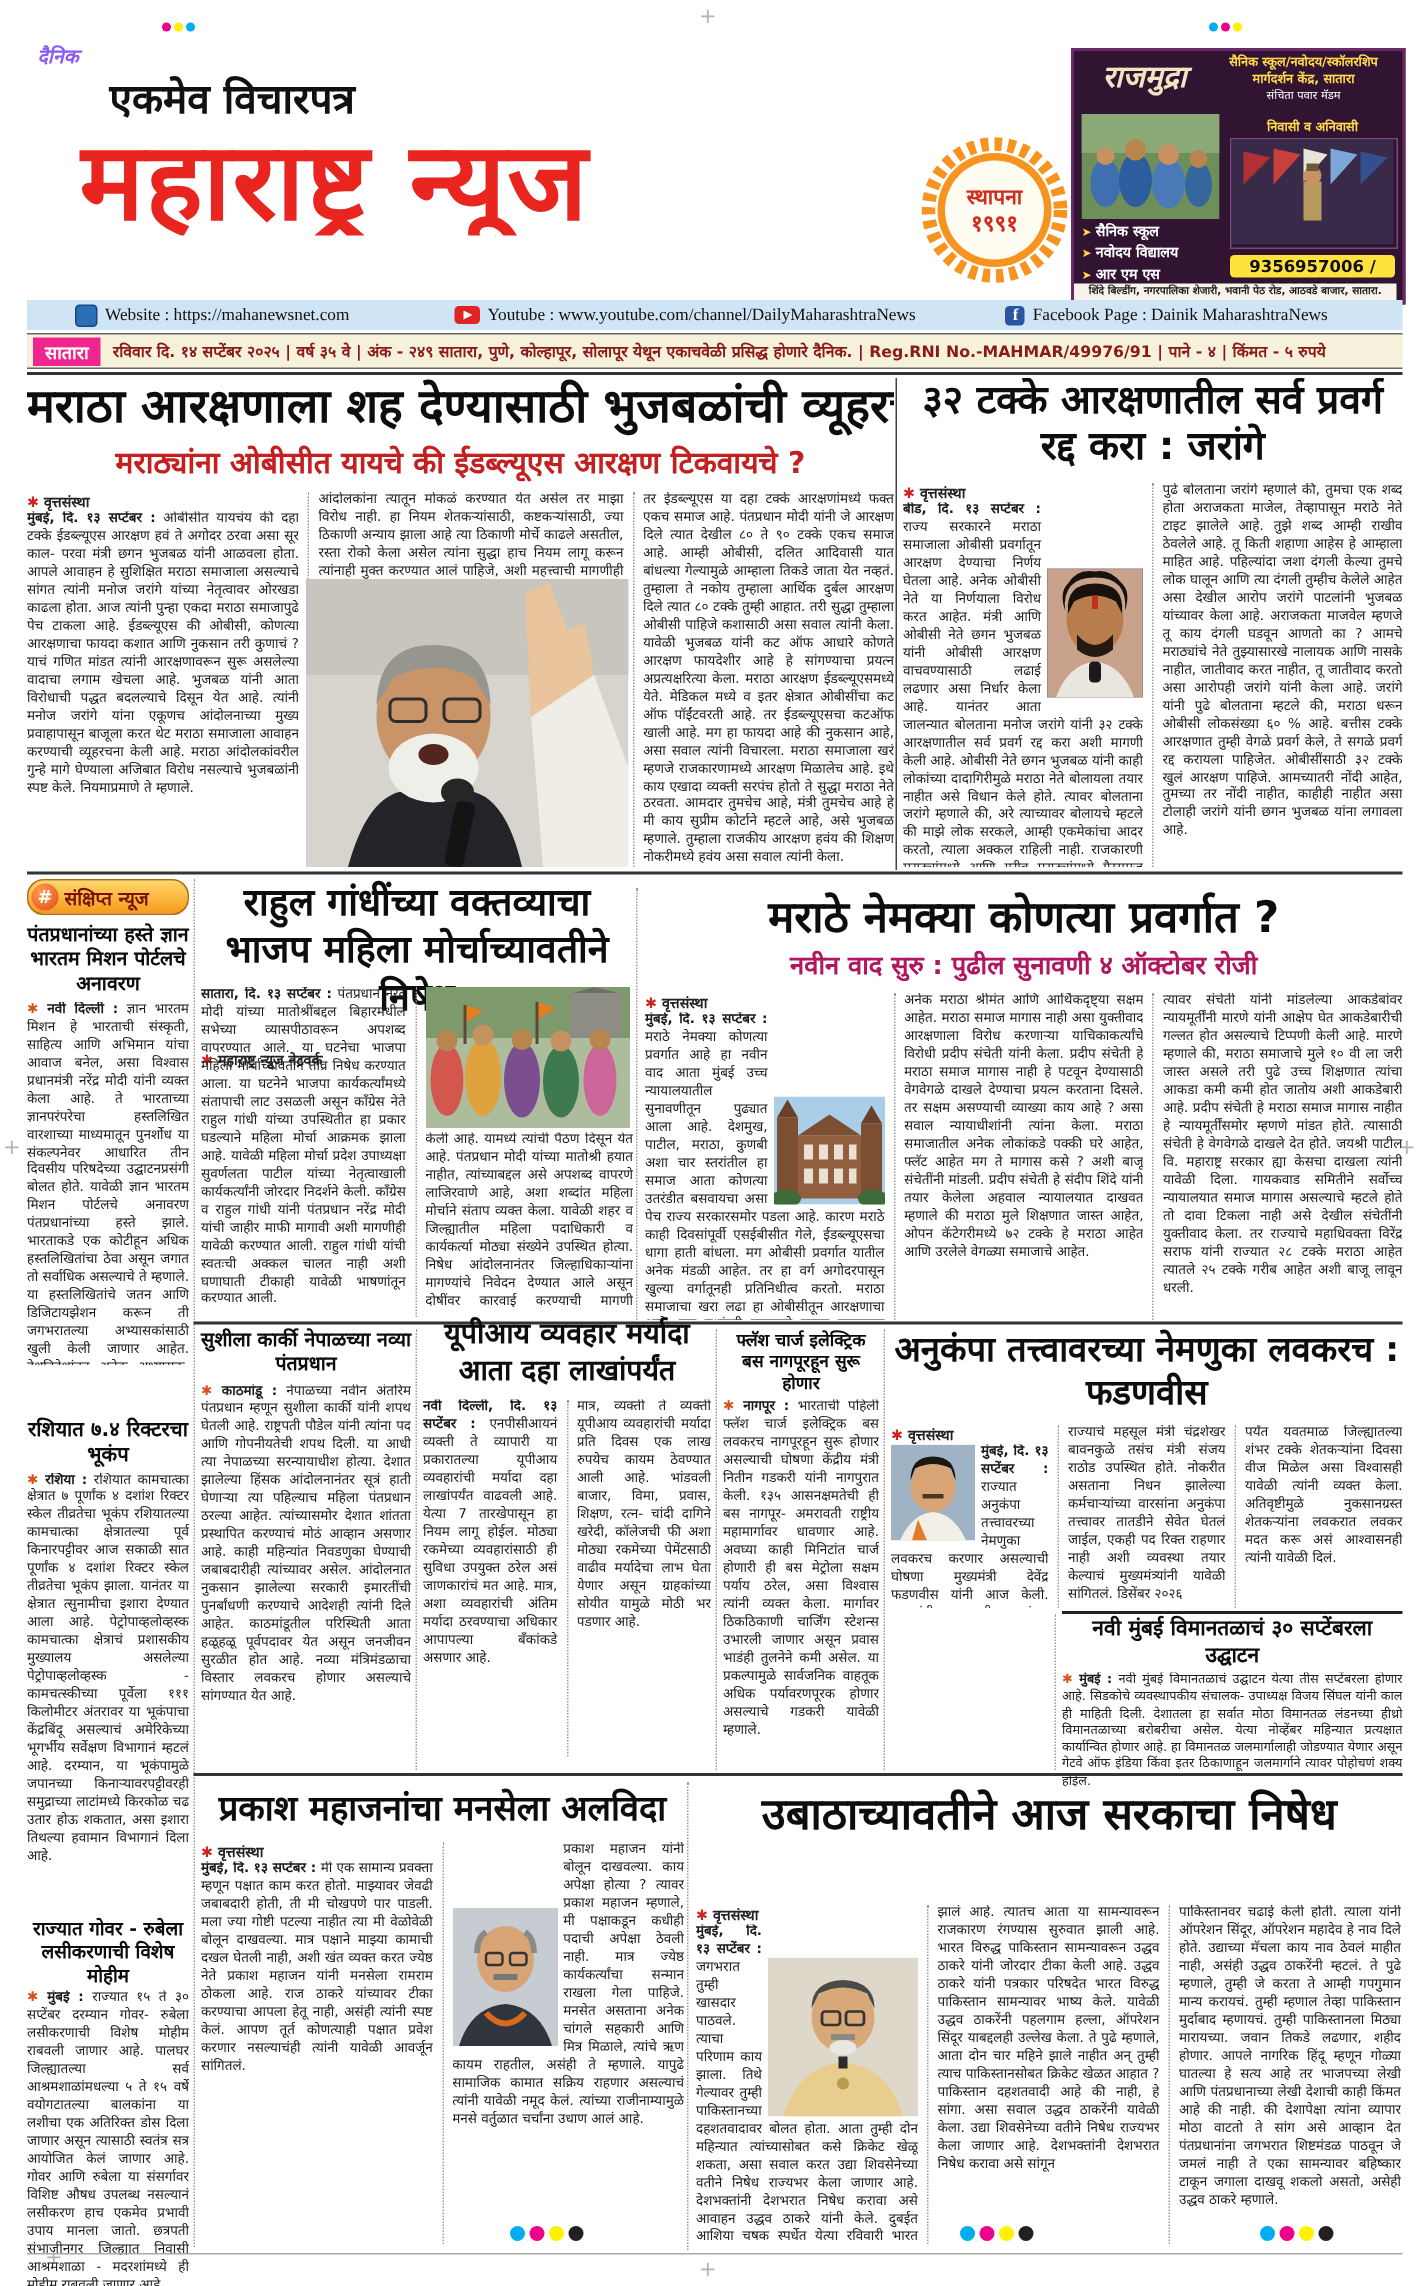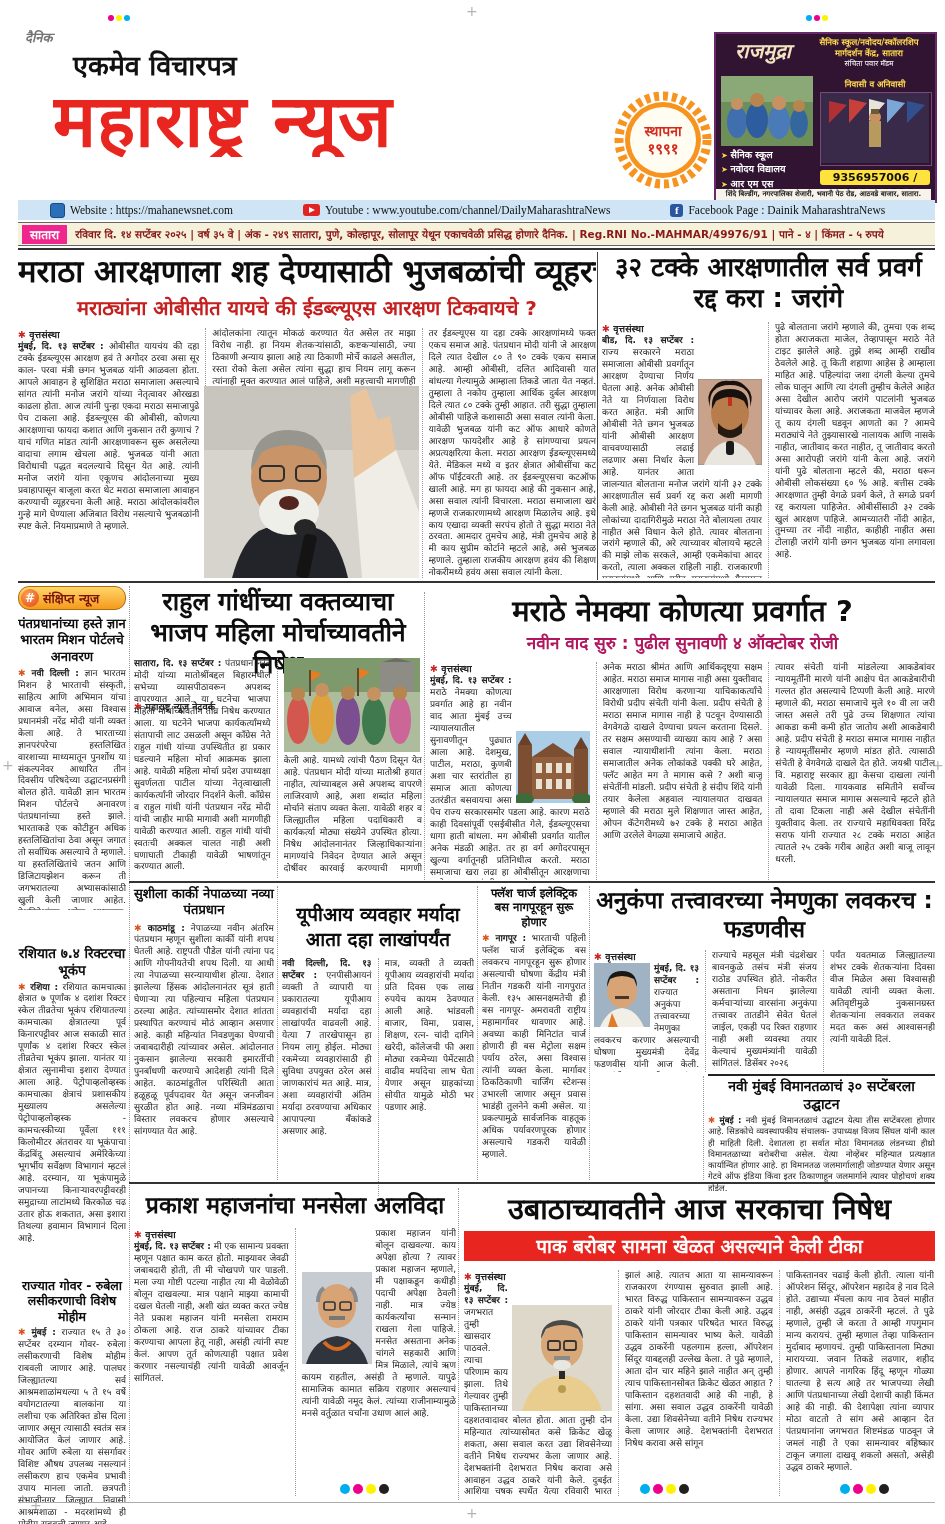--- a/index.html
+++ b/index.html
@@ -13,21 +13,21 @@
   .col{border-right:1px dotted #9a9a9a;padding:0 6px 0 0;margin-right:6px;overflow:hidden;}
   .col:last-child{border-right:none;margin-right:0;padding-right:0;}
   .byline{font-size:9.5px;font-weight:700;color:#222;}
   .byline::before{content:"✱ ";color:#cc2222;font-weight:700;}
   .lead-b::before{content:"✱ ";color:#d8521e;}
   .headline{font-weight:800;color:#0d0d0d;text-align:center;overflow:hidden;}
   .subhead{font-weight:700;text-align:center;overflow:hidden;}
   .rule{background:#333;}
   .dottedv{border-left:1px dotted #9a9a9a;}
   
-  .m-daily{font-size:13px;font-weight:700;font-style:italic;color:#737373;}
+  .m-daily{font-size:13px;font-weight:700;font-style:italic;color:#8b5cf6;}
   .m-tag{font-size:27px;font-weight:700;color:#111;}
   .m-title{font-size:72px;font-weight:800;color:#e8251f;letter-spacing:1px;line-height:1.0;}
   
   .contact{background:#cfe4f4;display:flex;align-items:center;font-family:"Liberation Serif",serif;
            font-size:11.5px;color:#101010;}
   .c-item{display:flex;align-items:center;gap:5px;justify-content:flex-end;}
   .ic{display:inline-block;}
   
   .dateline{background:#f6f1da;border-top:1px solid #666;border-bottom:1px solid #666;
             display:flex;align-items:center;font-size:10.5px;color:#8a1a1a;font-weight:700;}
@@ -335,21 +335,21 @@
   </div>
 
   <div class="abs rule" style="left:129px;top:881px;width:806px;height:1.5px;"></div>
 
   <div class="abs" style="left:134px;top:886px;width:140px;height:294px;">
     <div class="sb-title" style="font-size:13px;">सुशीला कार्की नेपाळच्या नव्या पंतप्रधान</div>
     <div class="btext" style="height:248px;margin-top:4px;"><b class="lead-b">काठमांडू :</b> <span>नेपाळच्या नवीन अंतरिम पंतप्रधान म्हणून सुशीला कार्की यांनी शपथ घेतली आहे. राष्ट्रपती पौडेल यांनी त्यांना पद आणि गोपनीयतेची शपथ दिली. या आधी त्या नेपाळच्या सरन्यायाधीश होत्या. देशात झालेल्या हिंसक आंदोलनानंतर सूत्रं हाती घेणाऱ्या त्या पहिल्याच महिला पंतप्रधान ठरल्या आहेत. त्यांच्यासमोर देशात शांतता प्रस्थापित करण्याचं मोठं आव्हान असणार आहे. काही महिन्यांत निवडणुका घेण्याची जबाबदारीही त्यांच्यावर असेल. आंदोलनात नुकसान झालेल्या सरकारी इमारतींची पुनर्बांधणी करण्याचे आदेशही त्यांनी दिले आहेत. काठमांडूतील परिस्थिती आता हळूहळू पूर्वपदावर येत असून जनजीवन सुरळीत होत आहे. नव्या मंत्रिमंडळाचा विस्तार लवकरच होणार असल्याचे सांगण्यात येत आहे.</span></div>
   </div>
   <div class="abs dottedv" style="left:277px;top:886px;height:294px;"></div>
 
-  <div class="abs" style="left:282px;top:902px;width:192px;height:294px;">
+  <div class="abs" style="left:282px;top:877px;width:192px;height:294px;">
     <div class="headline" style="font-size:19px;line-height:1.3;">यूपीआय व्यवहार मर्यादा आता दहा लाखांपर्यंत</div>
     <div class="abs" style="left:0;top:56px;width:192px;height:238px;">
       <div class="cols" style="height:100%;">
         <div class="col" style="width:92px;">
           <div class="btext">
             <b>नवी दिल्ली, दि. १३ सप्टेंबर :</b> <span>एनपीसीआयनं व्यक्ती ते व्यापारी या प्रकारातल्या यूपीआय व्यवहारांची मर्यादा दहा लाखांपर्यंत वाढवली आहे. येत्या 7 तारखेपासून हा नियम लागू होईल. मोठ्या रकमेच्या व्यवहारांसाठी ही सुविधा उपयुक्त ठरेल असं जाणकारांचं मत आहे. मात्र, अशा व्यवहारांची अंतिम मर्यादा ठरवण्याचा अधिकार आपापल्या बँकांकडे असणार आहे.</span>
           </div>
         </div>
         <div class="col" style="width:92px;">
           <div class="btext">मात्र, व्यक्ती ते व्यक्ती यूपीआय व्यवहारांची मर्यादा प्रति दिवस एक लाख रुपयेच कायम ठेवण्यात आली आहे. भांडवली बाजार, विमा, प्रवास, शिक्षण, रत्न- चांदी दागिने खरेदी, कॉलेजची फी अशा मोठ्या रकमेच्या पेमेंटसाठी वाढीव मर्यादेचा लाभ घेता येणार असून ग्राहकांच्या सोयीत यामुळे मोठी भर पडणार आहे.</div>
@@ -428,21 +428,20 @@
             <span>प्रकाश महाजन यांनी बोलून दाखवल्या. काय अपेक्षा होत्या ? त्यावर प्रकाश महाजन म्हणाले, मी पक्षाकडून कधीही पदाची अपेक्षा ठेवली नाही. मात्र ज्येष्ठ कार्यकर्त्यांचा सन्मान राखला गेला पाहिजे. मनसेत असताना अनेक चांगले सहकारी आणि मित्र मिळाले, त्यांचे ऋण कायम राहतील, असंही ते म्हणाले. यापुढे सामाजिक कामात सक्रिय राहणार असल्याचं त्यांनी यावेळी नमूद केलं. त्यांच्या राजीनाम्यामुळे मनसे वर्तुळात चर्चांना उधाण आलं आहे.</span>
           </div>
         </div>
       </div>
     </div>
   </div>
   <div class="abs dottedv" style="left:458px;top:1188px;height:312px;"></div>
 
   <div class="abs" style="left:464px;top:1188px;width:471px;height:312px;">
     <div class="headline" style="font-size:29px;white-space:nowrap;">उबाठाच्यावतीने आज सरकाचा निषेध</div>
-    <div class="red-banner" style="margin-top:4px;height:30px;font-size:19px;">पाक बरोबर सामना खेळत असल्याने केली टीका</div>
     <div class="abs" style="left:0;top:82px;width:471px;height:226px;">
       <div class="cols" style="height:100%;">
         <div class="col" style="width:148px;">
           <div class="byline">वृत्तसंस्था</div>
           <div class="btext">
             <span style="float:right;margin:22px 0 3px 4px;">
               <svg width="100" height="106" viewBox="0 0 100 106">
                 <rect width="100" height="106" fill="#ddd8ca"></rect>
                 <ellipse cx="50" cy="40" rx="21" ry="23" fill="#d9a878"></ellipse>
                 <path d="M29,34 Q29,16 50,15 Q71,16 71,34 L66,24 Q50,16 34,24 Z" fill="#4a4a48"></path>

